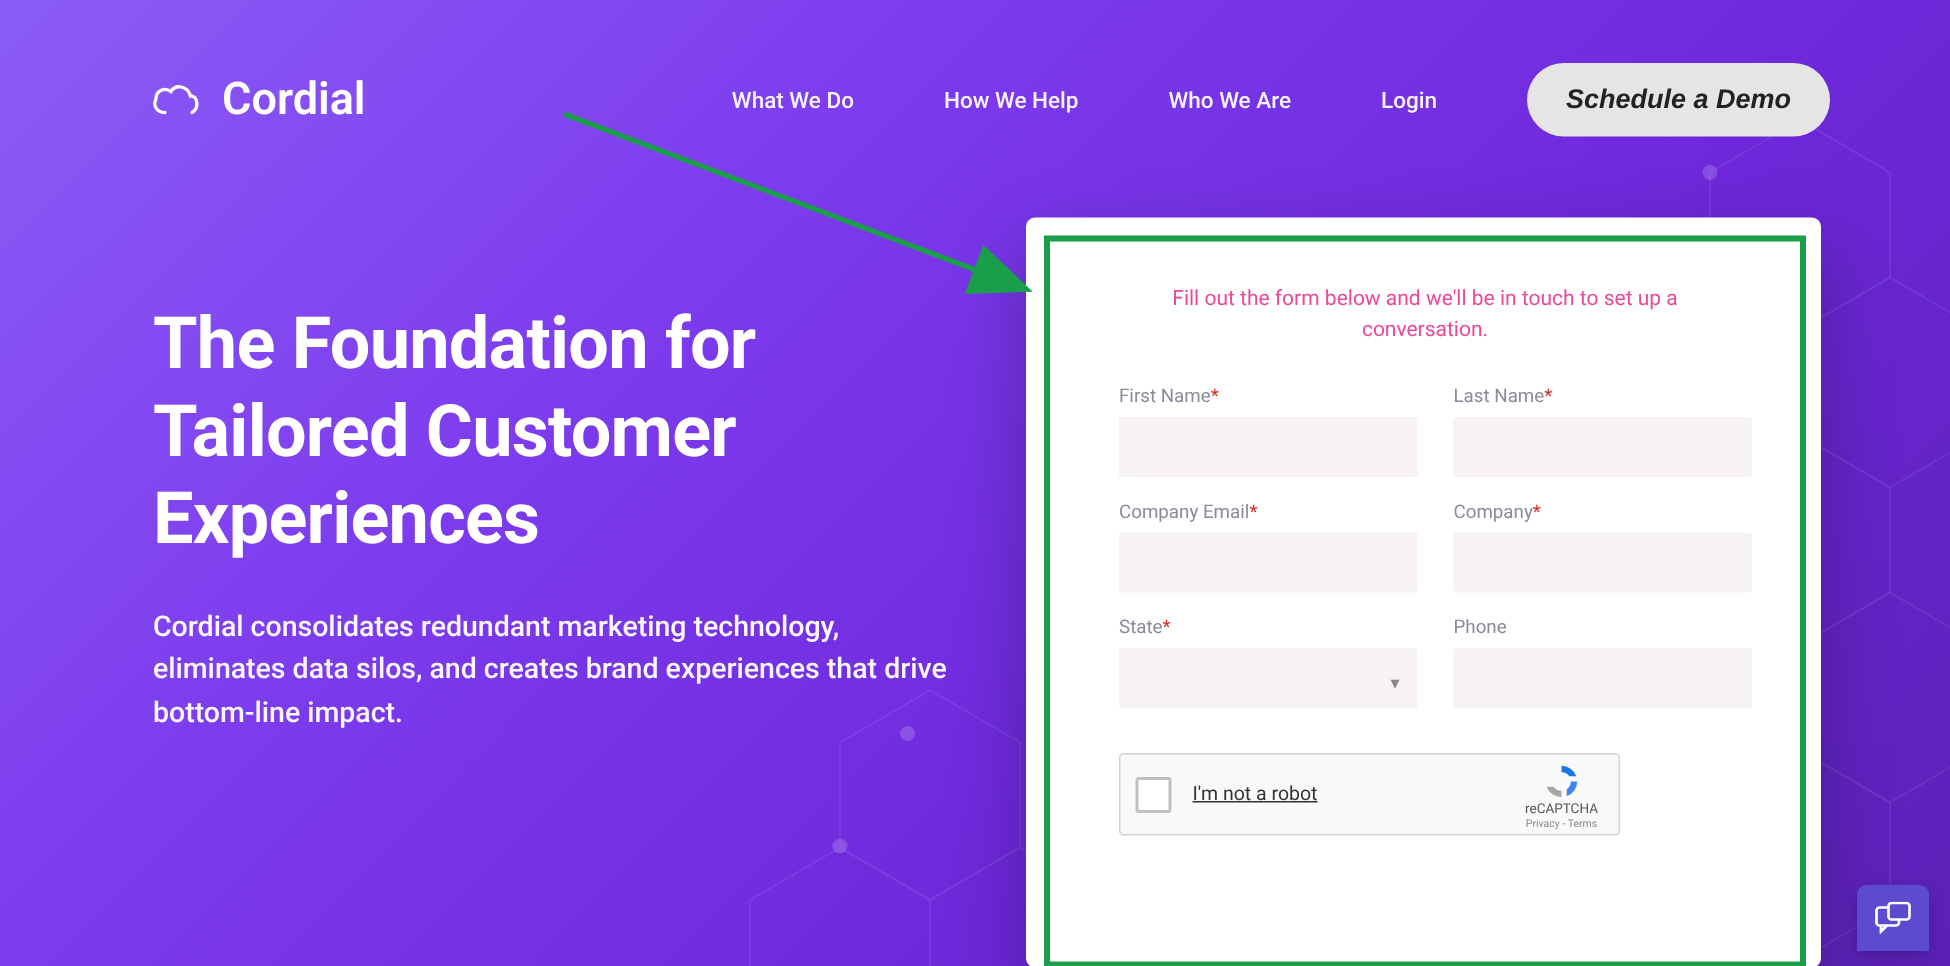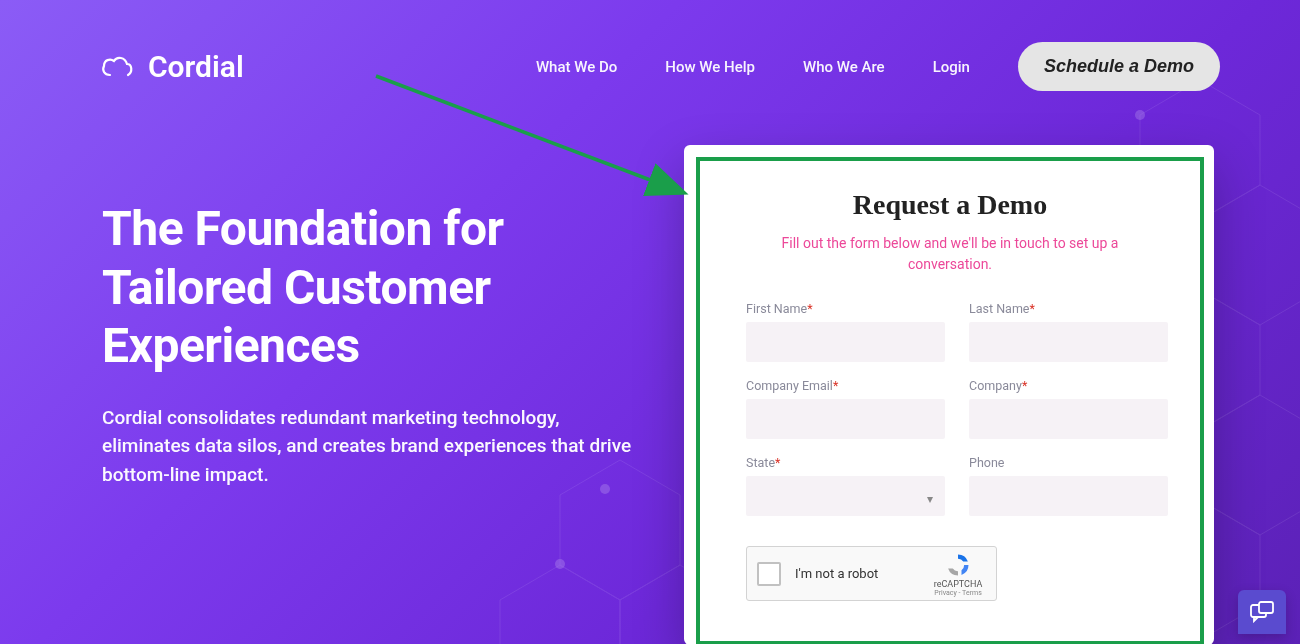--- a/index.html
+++ b/index.html
@@ -34,21 +34,21 @@
     font-weight: 600;
     display: flex;
     align-items: center;
     gap: 10px;
   }
   .logo svg { margin-right: 4px; }
   .nav {
     margin-left: auto;
     display: flex;
     align-items: center;
-    gap: 48px;
+    gap: 60px;
   }
   .nav-link {
     color: #fff;
     font-size: 15px;
     font-weight: 500;
     text-decoration: none;
     opacity: 0.95;
   }
   .nav-btn {
     background: #e5e5e5;
@@ -161,31 +161,32 @@
     right: 12px;
     bottom: 10px;
     font-size: 12px;
     color: #888;
     pointer-events: none;
   }
 
   
   .recaptcha {
     margin: 10px 0 0 28px;
-    width: 251px;
+    width: 334px;
     height: 55px;
     border: 1px solid #d3d3d3;
     border-radius: 3px;
     background: #f9f9f9;
     display: flex;
     align-items: center;
     padding: 0 10px;
     font-size: 13px;
     color: #333;
     position: relative;
+    text-decoration: underline;
   }
   .recaptcha .checkbox {
     width: 24px; height: 24px;
     border: 2px solid #c1c1c1;
     border-radius: 2px;
     background: #fff;
     margin-right: 14px;
   }
   .recaptcha .badge {
     position: absolute;
@@ -262,21 +263,20 @@
   </nav>
 </header>
 
 <section class="hero">
   <h1>The Foundation for Tailored Customer Experiences</h1>
   <p>Cordial consolidates redundant marketing technology, eliminates data silos, and creates brand experiences that drive bottom-line impact.</p>
 </section>
 
 <div class="card">
   <div class="card-inner">
-    <h2 class="card-title">Request a Demo</h2>
     <p class="card-sub">Fill out the form below and we'll be in touch to set up a conversation.</p>
 
     <div class="form-scroll">
       <div class="form-grid">
 
         <div class="field">
           <label><span>First Name</span><span class="req">*</span></label>
           <input type="text" style="">
         </div>
 

